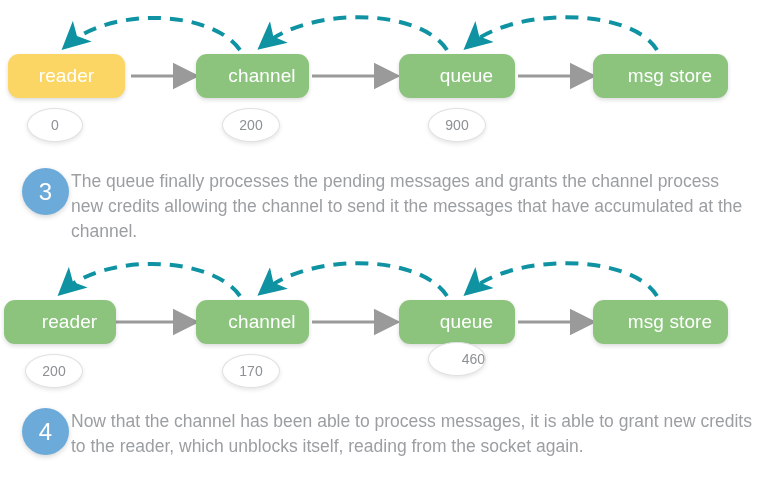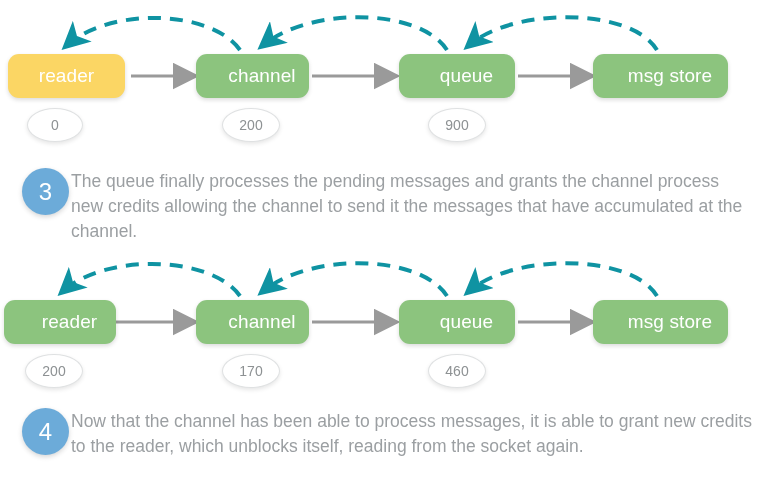--- a/index.html
+++ b/index.html
@@ -222,21 +222,21 @@
     <div class="node green" style="left:593px; top:38px; width:135px;">
       <span>msg store</span>
     </div>
 
     <div class="badge" style="left:25px; top:92px; width:58px;">
       <span>200</span>
     </div>
     <div class="badge" style="left:222px; top:92px; width:58px;">
       <span>170</span>
     </div>
-    <div class="badge" style="left:428px; top:92px; width:58px;">
+    <div class="badge" style="left:428px; top:80px; width:58px;justify-content:flex-end;">
       <span>460</span>
     </div>
   </div>
 
   <div class="step step4">
     <div class="step-circle">
       <span>4</span>
     </div>
     <div class="step-text">Now that the channel has been able to process messages, it is able to grant new credits to the reader, which unblocks itself, reading from the socket again.</div>
   </div>

